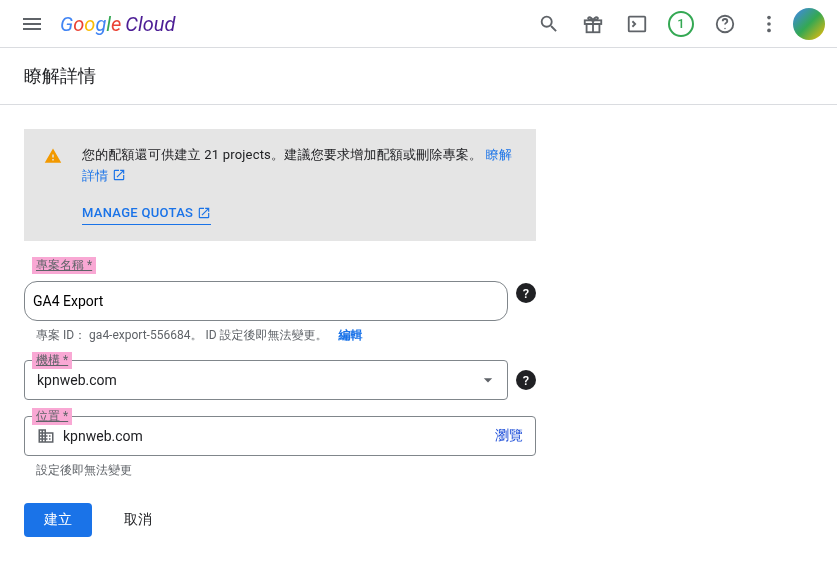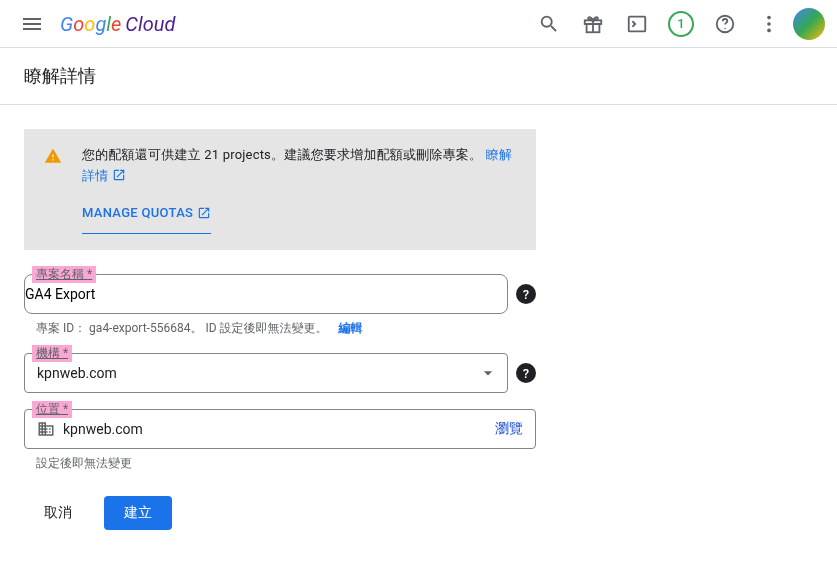--- a/index.html
+++ b/index.html
@@ -24,26 +24,26 @@
     
     .subheader { padding: 16px 24px; border-bottom: 1px solid #dadce0; }
     .page-title { font-size: 18px; font-weight: 400; }
     
     .content { padding: 24px; max-width: 560px; }
     
     .notice { background: #e5e5e5; padding: 16px 20px; display: flex; gap: 20px; margin-bottom: 24px; }
     .warning-icon { color: #f29900; flex-shrink: 0; margin-top: 2px; }
     .notice-body { flex: 1; font-size: 13px; line-height: 1.6; letter-spacing: 0.2px; }
     .notice-link { color: #1a73e8; text-decoration: none; }
-    .manage-quotas { display: inline-flex; align-items: center; gap: 4px; color: #1a73e8; font-weight: 500; margin-top: 16px; text-decoration: none; font-size: 13px; letter-spacing: 0.3px; border-bottom: 1px solid #1a73e8; padding-bottom: 10px; }
+    .manage-quotas { display: inline-flex; align-items: center; gap: 4px; color: #1a73e8; font-weight: 500; margin-top: 16px; text-decoration: none; font-size: 13px; letter-spacing: 0.3px; border-bottom: 1px solid #1a73e8; padding-bottom: 1px; }
     
     .form-group { margin-bottom: 16px; position: relative; }
     .field-label { font-size: 12px; color: #5f6368; position: absolute; top: -8px; left: 8px; background: #f9a8d4; padding: 0 4px; z-index: 1; text-decoration: underline; }
     .field-wrap { display: flex; align-items: center; gap: 8px; }
-    .field-input { flex: 1; border: 1px solid #80868b; border-radius: 8px; padding: 10px 0; font-size: 14px; font-family: inherit; height: 40px; }
+    .field-input { flex: 1; border: 1px solid #80868b; border-radius: 13px; padding: 10px 8px; font-size: 14px; font-family: inherit; height: 40px; margin-top: 16px; }
     .help-icon { width: 20px; height: 20px; border-radius: 50%; background: #202124; color: #fff; display: flex; align-items: center; justify-content: center; font-size: 13px; font-weight: 500; cursor: pointer; flex-shrink: 0; }
     .field-helper { font-size: 12px; color: #5f6368; margin-top: 6px; padding-left: 12px; }
     .edit-link { color: #1a73e8; font-weight: 700; margin-left: 8px; cursor: pointer; }
     
     .select-wrap { position: relative; flex: 1; }
     .select-field { width: 100%; border: 1px solid #80868b; border-radius: 4px; padding: 10px 36px 10px 12px; font-size: 14px; height: 40px; background: #fff; cursor: pointer; display: flex; align-items: center; }
     .select-arrow { position: absolute; right: 10px; top: 50%; transform: translateY(-50%); pointer-events: none; }
     
     .location-field { border: 1px solid #80868b; border-radius: 4px; height: 40px; display: flex; align-items: center; padding: 0 12px; gap: 8px; }
     .location-icon { color: #5f6368; flex-shrink: 0; }
@@ -174,17 +174,17 @@
       <svg class="location-icon" width="18" height="18" viewBox="0 0 24 24" fill="#5f6368">
           <path d="M12 7V3H2v18h20V7H12zM6 19H4v-2h2v2zm0-4H4v-2h2v2zm0-4H4V9h2v2zm0-4H4V5h2v2zm4 12H8v-2h2v2zm0-4H8v-2h2v2zm0-4H8V9h2v2zm0-4H8V5h2v2zm10 12h-8v-2h2v-2h-2v-2h2v-2h-2V9h8v10zm-2-8h-2v2h2v-2zm0 4h-2v2h2v-2z"></path>
         </svg>
       <span class="location-value">kpnweb.com</span>
       <span class="browse-link">瀏覽</span>
     </div>
     <div class="field-helper">設定後即無法變更</div>
   </div>
 
   <div class="actions">
+    <button class="btn btn-primary">建立</button>
     <button class="btn btn-text">取消</button>
-    <button class="btn btn-primary">建立</button>
   </div>
 
 </div>
 
 </body></html>

